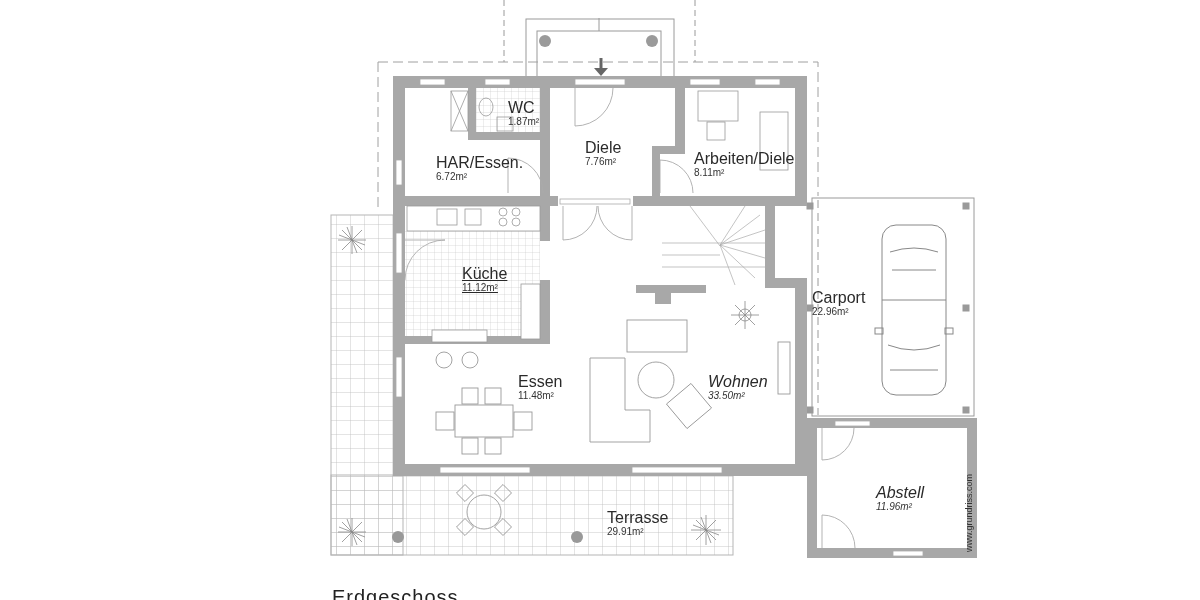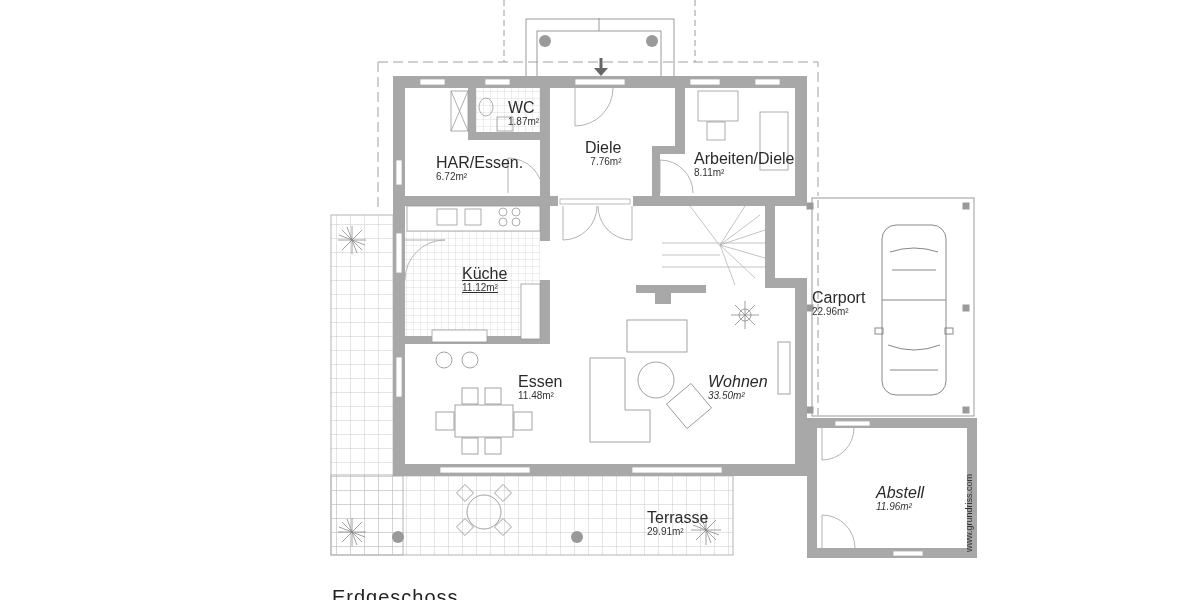--- a/index.html
+++ b/index.html
@@ -212,21 +212,21 @@
 </svg>
 
 <div class="room-label" style="left:508px; top:100px;">
   <span class="room-name">WC</span>
   <span class="room-area">1.87m²</span>
 </div>
 <div class="room-label" style="left:436px; top:155px;">
   <span class="room-name">HAR/Essen.</span>
   <span class="room-area">6.72m²</span>
 </div>
-<div class="room-label" style="left:585px; top:140px;text-align:right;">
+<div class="room-label" style="left:585px; top:140px;">
   <span class="room-name">Diele</span>
   <span class="room-area">7.76m²</span>
 </div>
 <div class="room-label" style="left:694px; top:151px;">
   <span class="room-name">Arbeiten/Diele</span>
   <span class="room-area">8.11m²</span>
 </div>
 <div class="room-label" style="left:462px; top:266px;text-decoration:underline;">
   <span class="room-name">Küche</span>
   <span class="room-area">11.12m²</span>
@@ -240,20 +240,20 @@
   <span class="room-area">11.48m²</span>
 </div>
 <div class="room-label" style="left:708px; top:374px;font-style:italic;">
   <span class="room-name">Wohnen</span>
   <span class="room-area">33.50m²</span>
 </div>
 <div class="room-label" style="left:876px; top:485px;font-style:italic;">
   <span class="room-name">Abstell</span>
   <span class="room-area">11.96m²</span>
 </div>
-<div class="room-label" style="left:607px; top:510px;margin-left:40px;">
+<div class="room-label" style="left:607px; top:510px;">
   <span class="room-name">Terrasse</span>
   <span class="room-area">29.91m²</span>
 </div>
 
 <div class="watermark" style="left:964px; top:552px;">www.grundriss.com</div>
 
 <div class="floor-title">Erdgeschoss</div>
 
 </body></html>

